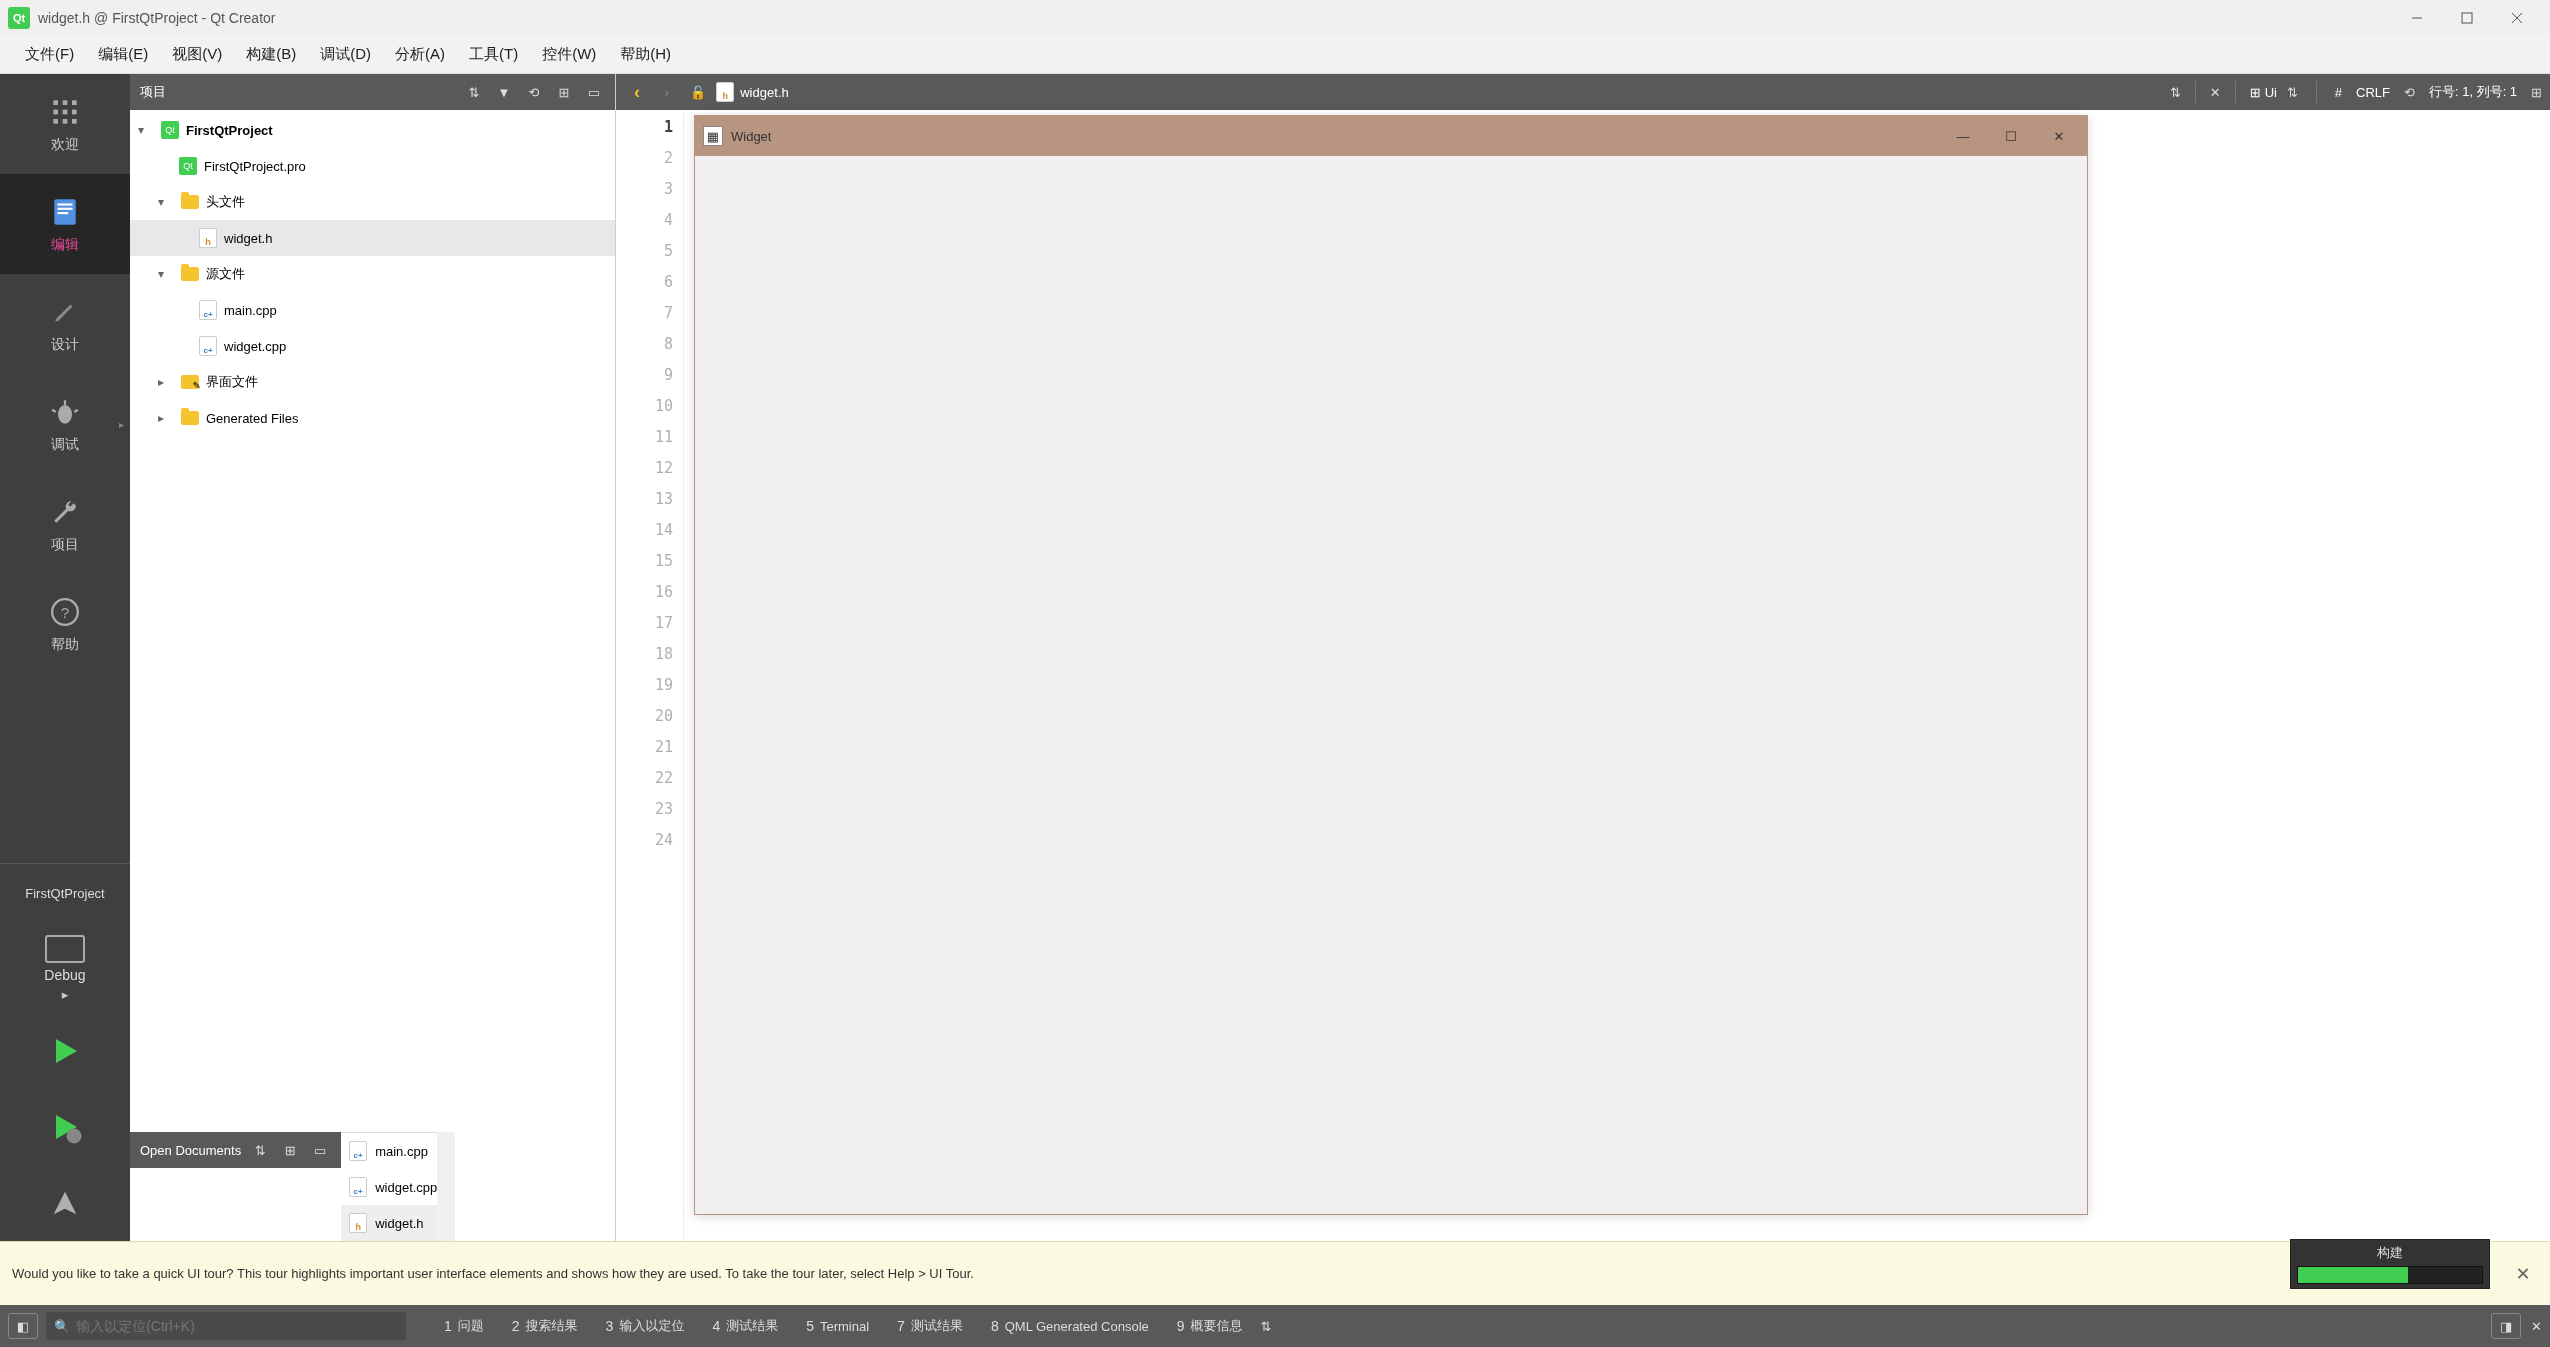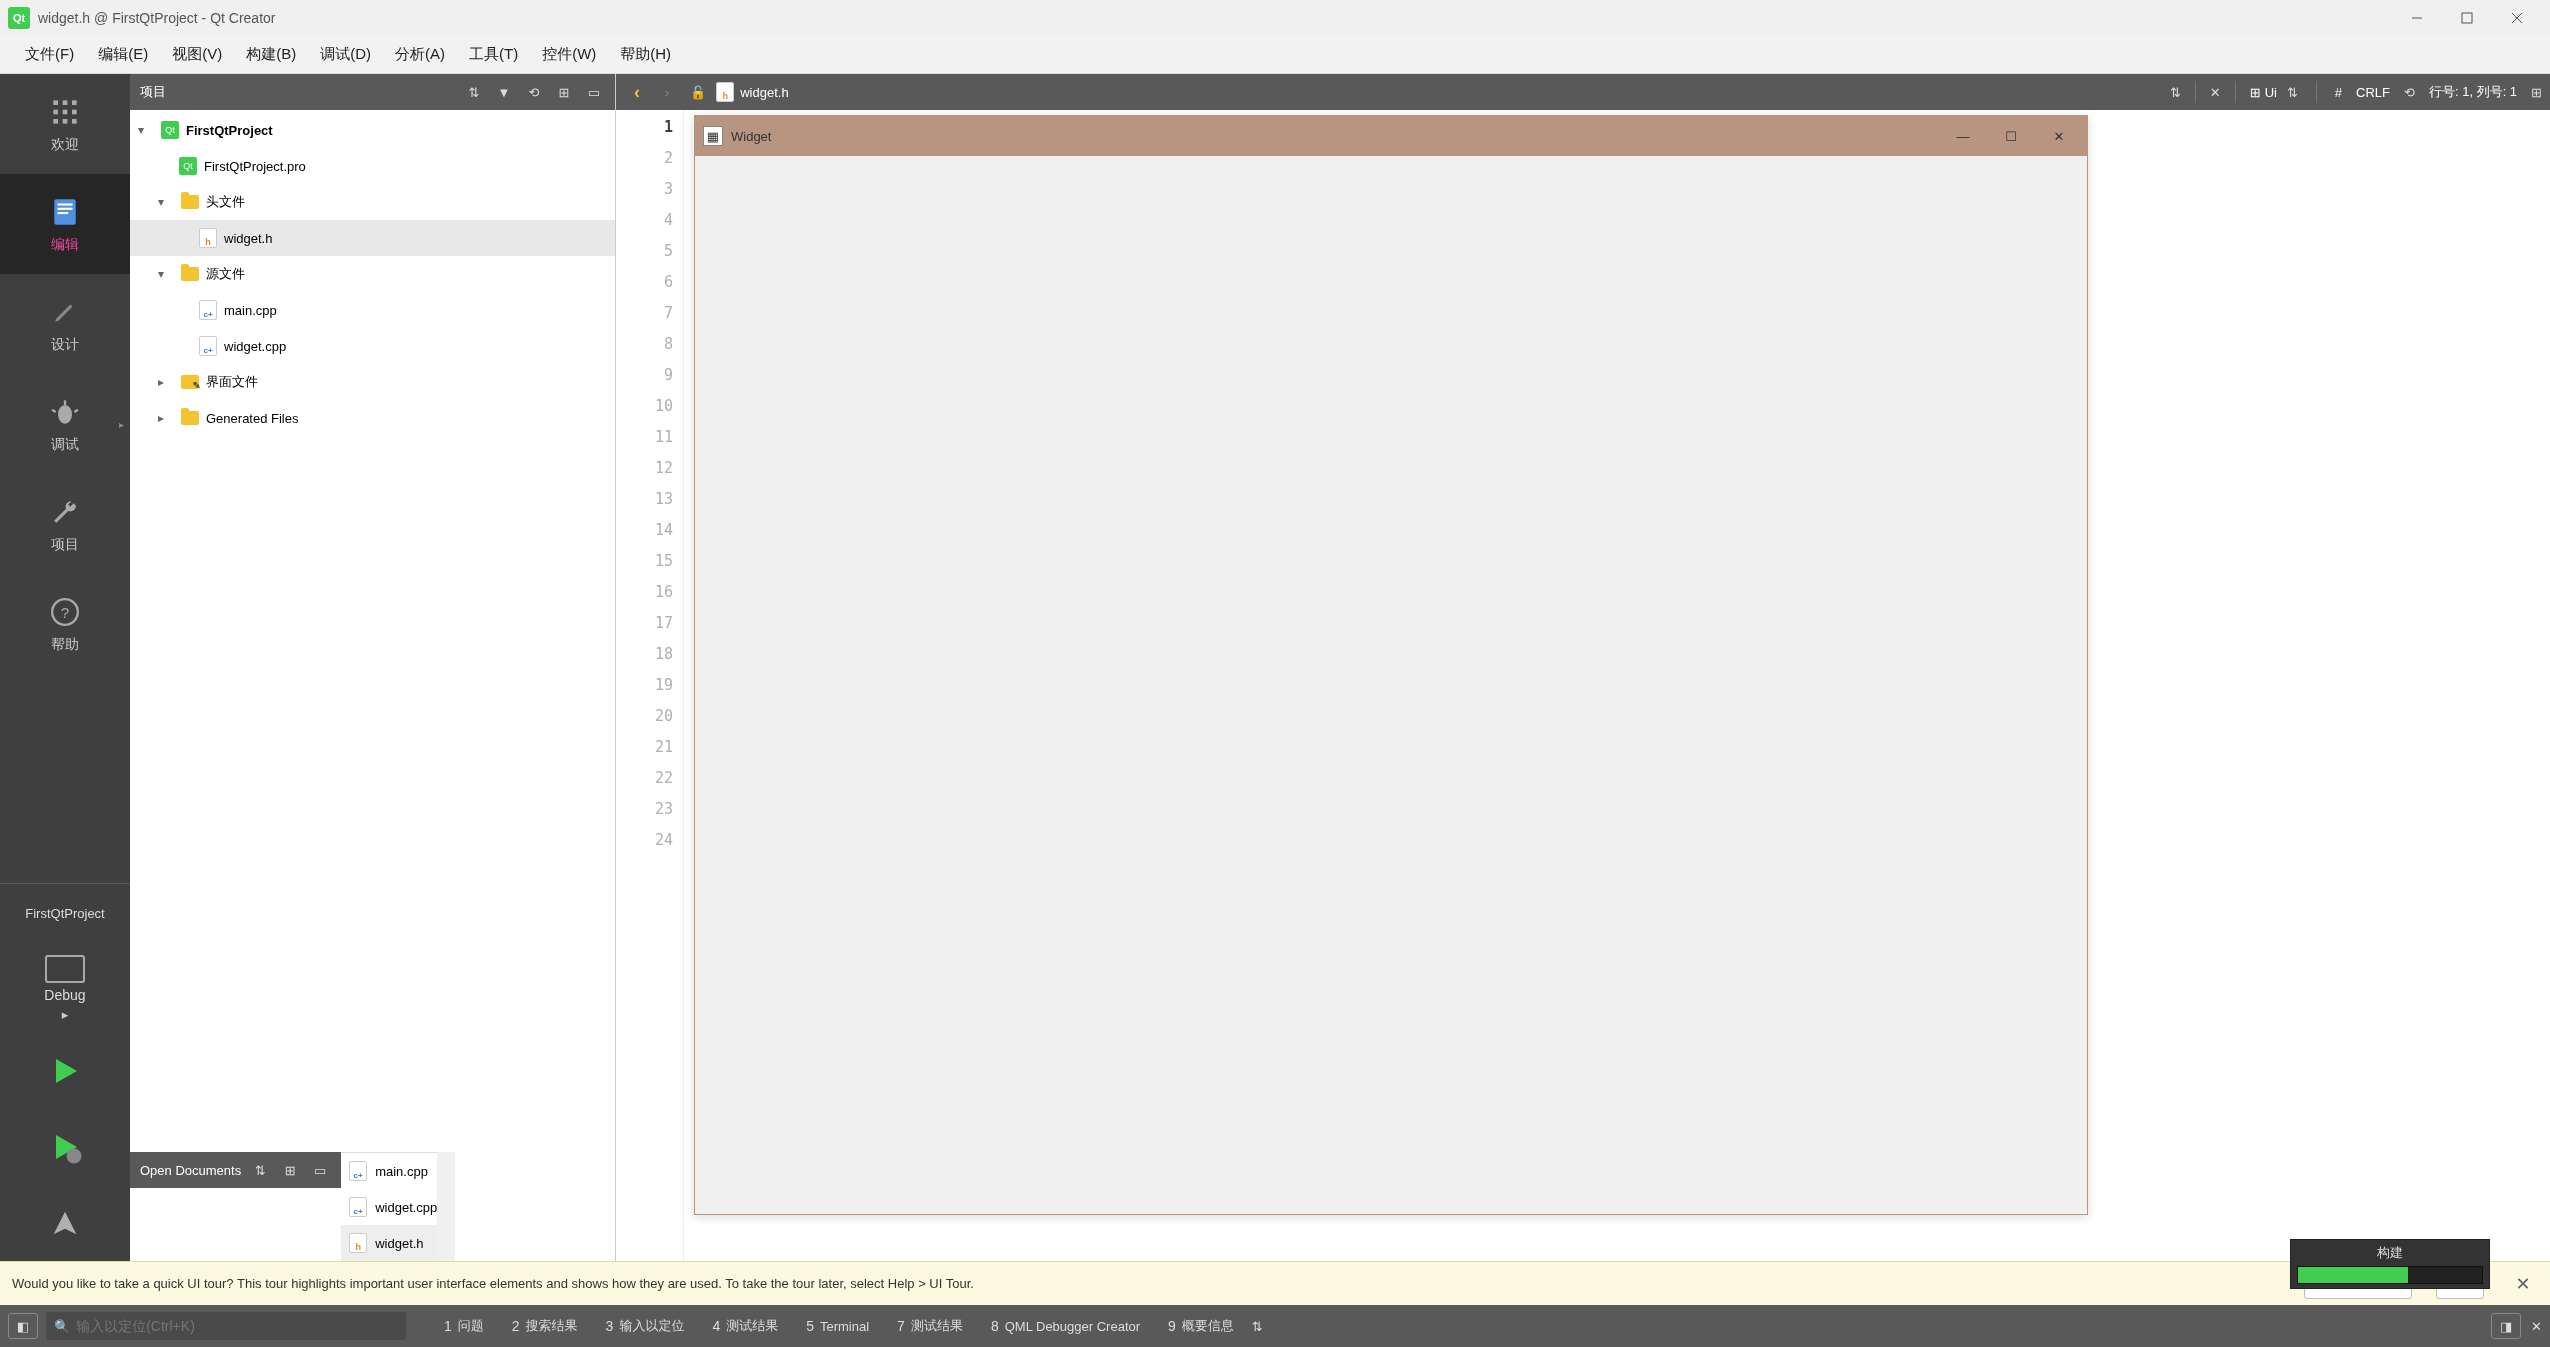--- a/index.html
+++ b/index.html
@@ -84,21 +84,21 @@
 
 
 .fwin { position:absolute; left:10px; top:5px; width:1394px; height:1100px; background:#f0f0f0; border:1px solid #b89580; box-shadow:0 2px 10px rgba(0,0,0,0.15); }
 .fwin .fbar { height:40px; background:#b89580; display:flex; align-items:center; padding:0 8px; gap:8px; color:#333; }
 .fwin .fbar .appico { width:20px; height:20px; background:#fff; border:1px solid #888; display:flex; align-items:center; justify-content:center; }
 .fwin .fbar .spacer { flex:1; }
 .fwin .fbar .wb { width:40px; height:30px; display:flex; align-items:center; justify-content:center; cursor:pointer; color:#333; }
 .fwin .fbody { position:absolute; top:40px; left:0; right:0; bottom:0; background:#f0f0f0; }
 
 
-.tourbar { height:44px; background:#fbf9e0; border-top:1px solid #e0dca0; display:flex; align-items:center; padding:0 12px; gap:24px; font-size:15px; position:relative; }
+.tourbar { height:64px; background:#fbf9e0; border-top:1px solid #e0dca0; display:flex; align-items:center; padding:0 12px; gap:24px; font-size:15px; position:relative; }
 .tourbar .msg { flex:1; color:#333; }
 .tbtn { padding:6px 14px; background:#fdfdfd; border:1px solid #bbb; border-radius:3px; cursor:pointer; font-size:14px; }
 .tourbar .close { width:30px; text-align:center; cursor:pointer; color:#666; font-size:18px; }
 
 
 .buildpop { position:absolute; right:60px; bottom:58px; width:200px; background:#333; border:1px solid #222; padding:4px 6px; display:flex; flex-direction:column; gap:4px; z-index:10; }
 .buildpop .lbl { color:#ddd; font-size:13px; text-align:center; }
 .buildpop .bar { height:18px; background:#222; border:1px solid #111; position:relative; }
 .buildpop .bar .fill { position:absolute; left:0; top:0; bottom:0; width:60%; background:#41cd52; }
 
@@ -464,21 +464,21 @@
     <div class="obtn">
         <span class="num">5</span>
         <span>Terminal</span>
       </div>
     <div class="obtn">
         <span class="num">7</span>
         <span>测试结果</span>
       </div>
     <div class="obtn">
         <span class="num">8</span>
-        <span>QML Debugger Creator</span>
+        <span>QML Generated Console</span>
       </div>
     <div class="obtn">
         <span class="num">9</span>
         <span>概要信息</span>
       </div>
     <span class="ico">⇅</span>
     <div class="right">
       <div class="toggle">◨</div>
       <span class="ico">✕</span>
     </div>

